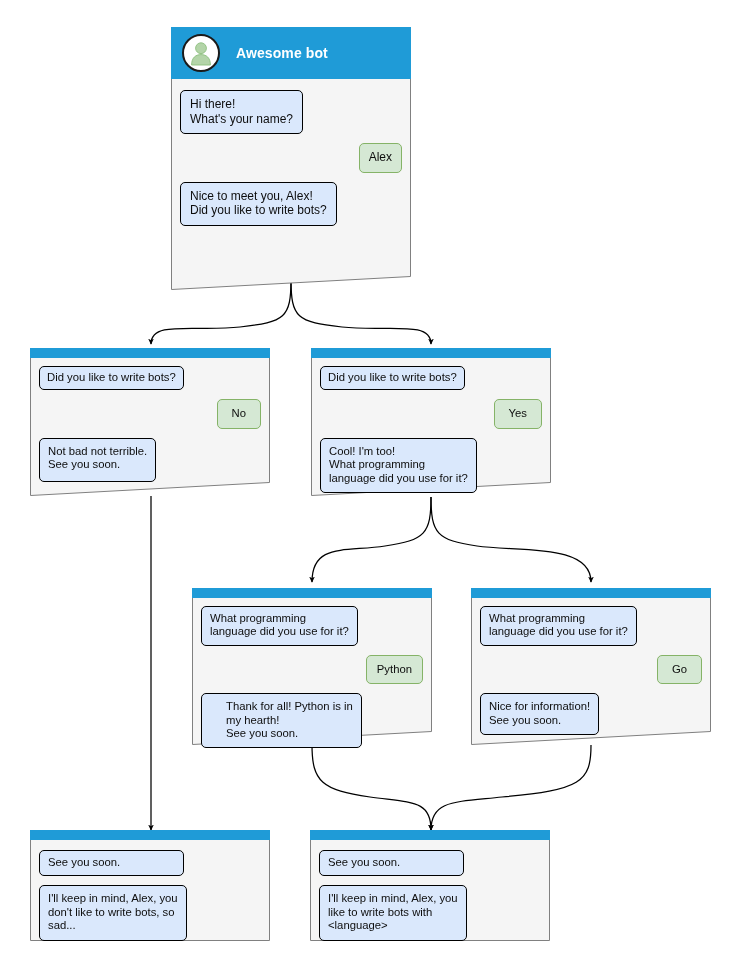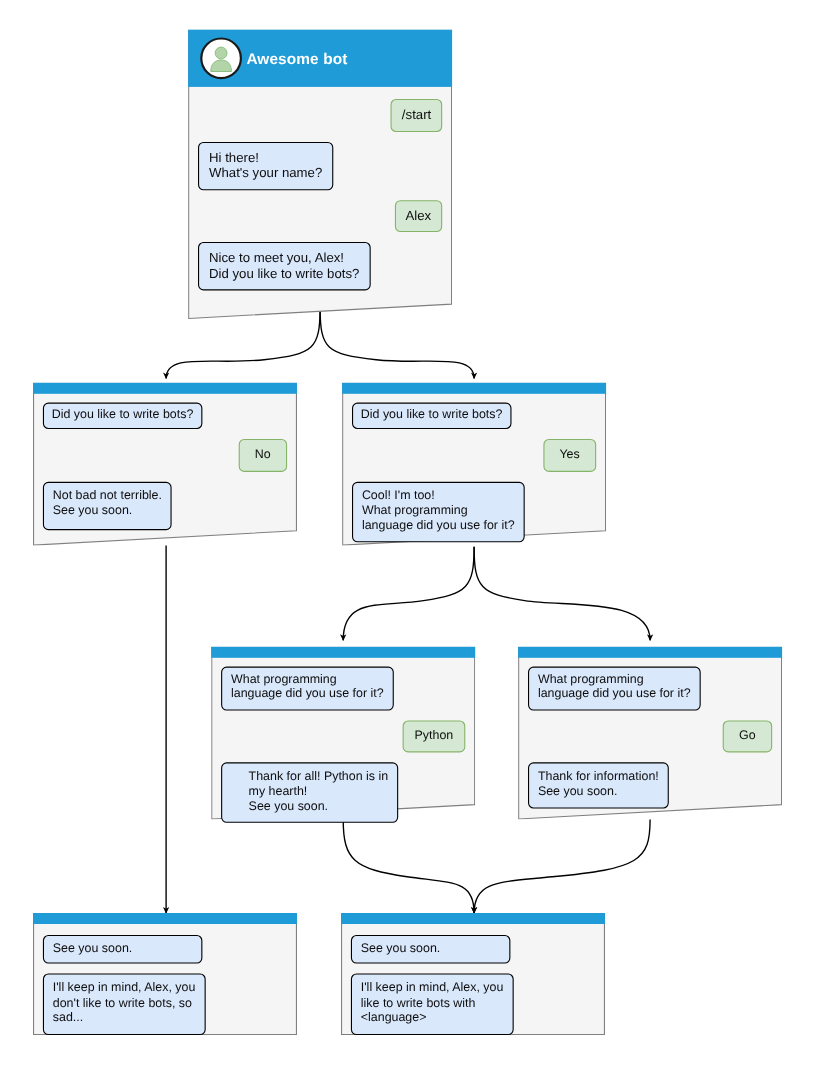--- a/index.html
+++ b/index.html
@@ -66,21 +66,21 @@
     margin-left: 11px;
     flex: 0 0 auto;
     position: relative;
     box-sizing: border-box;
   }
   .avatar svg { position: absolute; left: 0; top: 0; }
   .bot-title {
     color: #ffffff;
     font-size: 14px;
     font-weight: bold;
-    margin-left: 4px;
+    margin-left: 16px;
     letter-spacing: 0.1px;
   }
   .msgs {
     position: absolute;
     left: 0;
     right: 0;
     top: 10px;
     bottom: 0;
     padding: 8px 9px 0 9px;
     box-sizing: border-box;
@@ -151,23 +151,20 @@
       <div class="hdr hdr-big" style="background:#1f9bd7;">
         <div class="avatar">
           <svg width="34" height="34" viewBox="0 0 34 34">
             <circle cx="17" cy="12.2" r="5.4" fill="#b3d4a8" stroke="#8cbf7e" stroke-width="0.9"></circle>
             <path d="M 7.6 29 C 7.6 21.6 11.8 18.6 17 18.6 C 22.2 18.6 26.4 21.6 26.4 29 Z" fill="#b3d4a8" stroke="#8cbf7e" stroke-width="0.9"></path>
           </svg>
         </div>
         <span class="bot-title">Awesome bot</span>
       </div>
       <div class="msgs msgs-big">
-        <div class="row right">
-          <div class="bubble user big">/start</div>
-        </div>
         <div class="row left">
           <div class="bubble bot big">Hi there!
 What's your name?</div>
         </div>
         <div class="row right">
           <div class="bubble user big">Alex</div>
         </div>
         <div class="row left">
           <div class="bubble bot big">Nice to meet you, Alex!
 Did you like to write bots?</div>
@@ -250,21 +247,21 @@
       <div class="hdr" style="background:#1f9bd7;"></div>
       <div class="msgs">
         <div class="row left">
           <div class="bubble bot" style="padding:5px 8px 6px 8px;">What programming
 language did you use for it?</div>
         </div>
         <div class="row right">
           <div class="bubble user" style="padding:7px 14px;">Go</div>
         </div>
         <div class="row left">
-          <div class="bubble bot" style="padding:6px 8px 7px 8px;">Thank for information!
+          <div class="bubble bot" style="padding:6px 8px 7px 8px;">Nice for information!
 See you soon.</div>
         </div>
       </div>
     </div>
   </div>
 
   <div class="card" style="left:30px; top:830px; width:240px; height:111px;">
     <svg class="card-shape" viewBox="0 0 240 111" preserveAspectRatio="none">
       <path d="M 0.5,0.5 L 239.5,0.5 L 239.5,110.5 L 0.5,110.5 Z" fill="#f5f5f5" stroke="#808080" stroke-width="1"></path>
     </svg>

